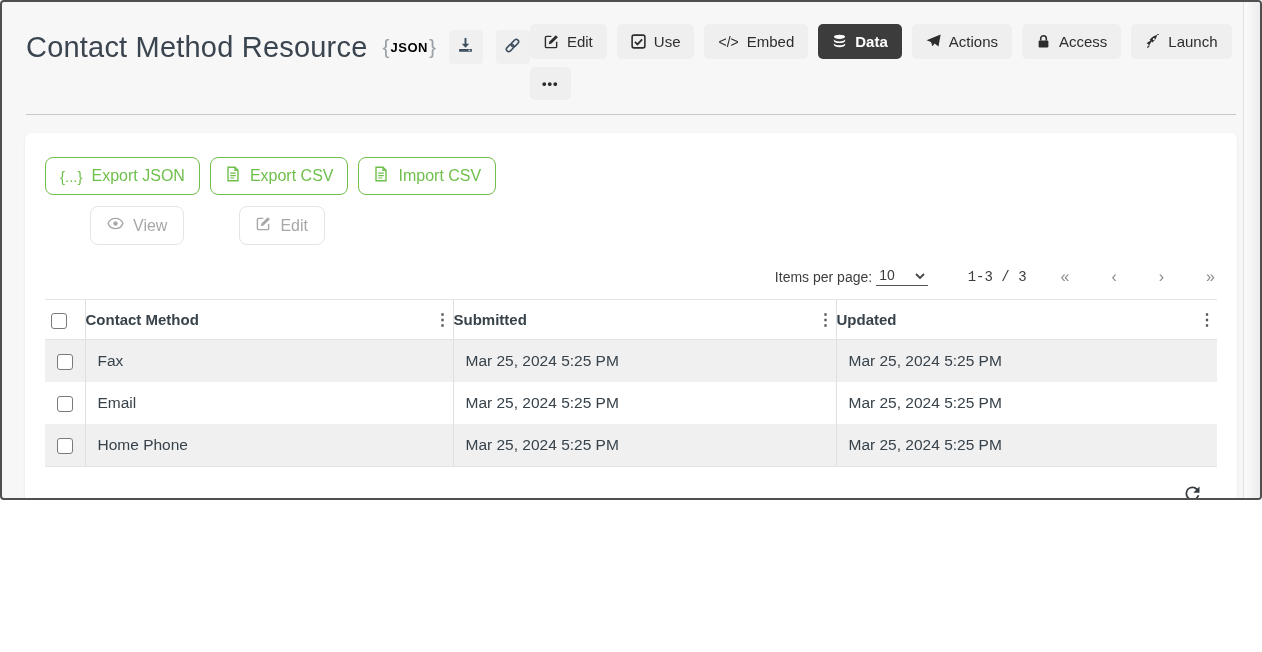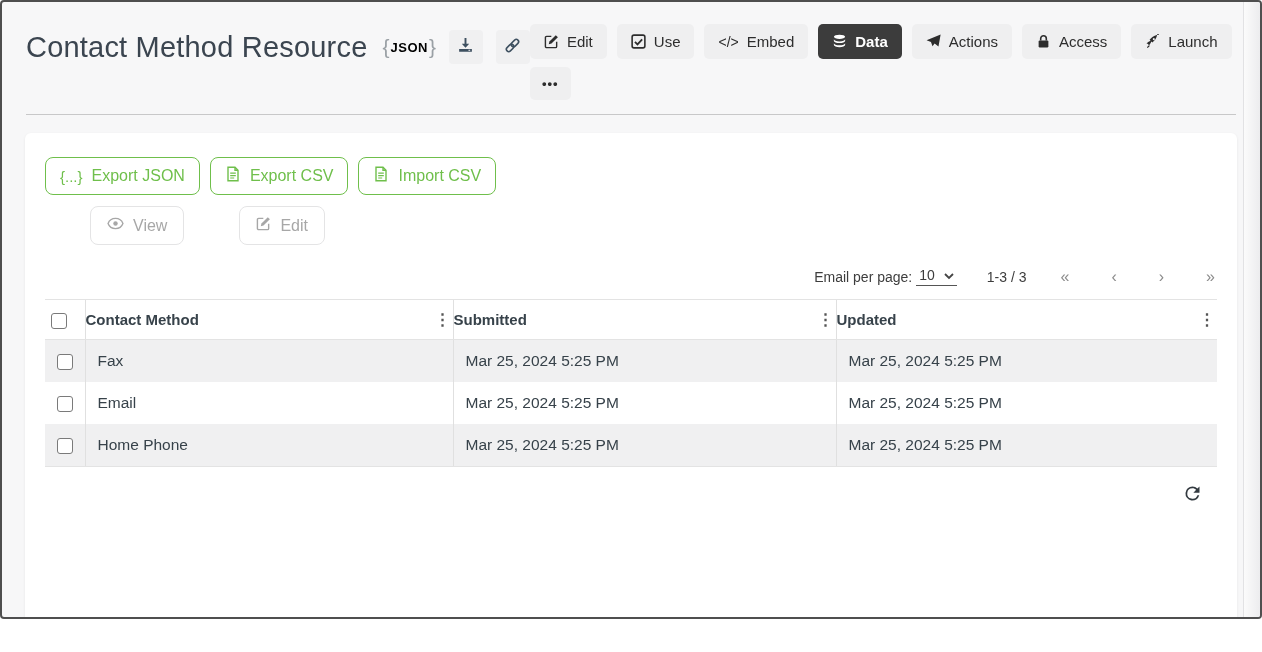--- a/index.html
+++ b/index.html
@@ -4,21 +4,21 @@
 <style>
   * { box-sizing: border-box; }
   html,body { margin:0; padding:0; }
   body {
     width:1262px; height:652px;
     font-family:"Liberation Sans", sans-serif;
     background:#ffffff;
   }
   .frame {
     position:relative;
-    width:1262px; height:619px;
+    width:1262px; height:500px;
     border:2px solid #4f4f4f;
     border-radius:4px;
     background:#f7f7f8;
     overflow:hidden;
   }
   .scroll-track {
     position:absolute; top:0; right:0; bottom:0; width:17px;
     background:linear-gradient(to right,#fbfbfb,#ececee);
     border-left:1px solid #e2e2e4;
   }
@@ -74,25 +74,25 @@
   .btn-green { border:1px solid #6fbf4b; color:#6fbf4b; }
   .btn-green .json-curly { font-size:15px; }
   .btn-gray { border:1px solid #e4e4e5; color:#a7a7a7; padding:8px 16px;margin-left:45px; }
 
   
   .pagination {
     margin-top:22px; display:flex; justify-content:flex-end; align-items:center;
     font-size:14px; color:#3d3d3d;
   }
   .ipp-select {
-    display:inline-flex; align-items:center; gap:9px;
+    display:inline-flex; align-items:center; gap:20px;
     border:none; border-bottom:1px solid #555; background:none;
     margin-left:4px; padding:0 3px 2px 3px; font-size:14px; color:#3d3d3d; cursor:pointer;
   }
-  .range-label { margin-left:30px; }
+  .range-label { margin-left:40px;font-family:Liberation Mono, monospace; }
   .pg-nav {
     border:none; background:none; color:#8c8c8c; font-size:16px;
     margin-left:38px; cursor:pointer; padding:0 2px; font-family:inherit;
   }
   .pg-nav.first { margin-left:32px; }
 
   
   table.data-table {
     width:100%; margin-top:13px; border-collapse:collapse;
     font-size:15.5px; color:#37424a;
@@ -272,21 +272,21 @@
           <svg width="15" height="15" viewBox="0 0 16 16">
               <path d="M13.5 8.2v5a1.3 1.3 0 0 1-1.3 1.3H2.8a1.3 1.3 0 0 1-1.3-1.3V3.8a1.3 1.3 0 0 1 1.3-1.3h5" fill="none" stroke="currentColor" stroke-width="1.5"></path>
               <path fill="currentColor" d="M12.6 1.2l2.2 2.2-6.8 6.8-2.9.7.7-2.9z"></path>
             </svg>
         </span>
         <span>Edit</span>
       </button>
     </div>
 
     <div class="pagination">
-      <span>Email per page:</span>
+      <span>Items per page:</span>
       <span class="ipp-select">
         <span>10</span>
         <span class="ticon">
           <svg width="10" height="7" viewBox="0 0 10 7">
               <path d="M1 1l4 4 4-4" fill="none" stroke="#444" stroke-width="1.8"></path>
             </svg>
         </span>
       </span>
       <span class="range-label">1-3 / 3</span>
       <button class="pg-nav first"><span>«</span></button>

